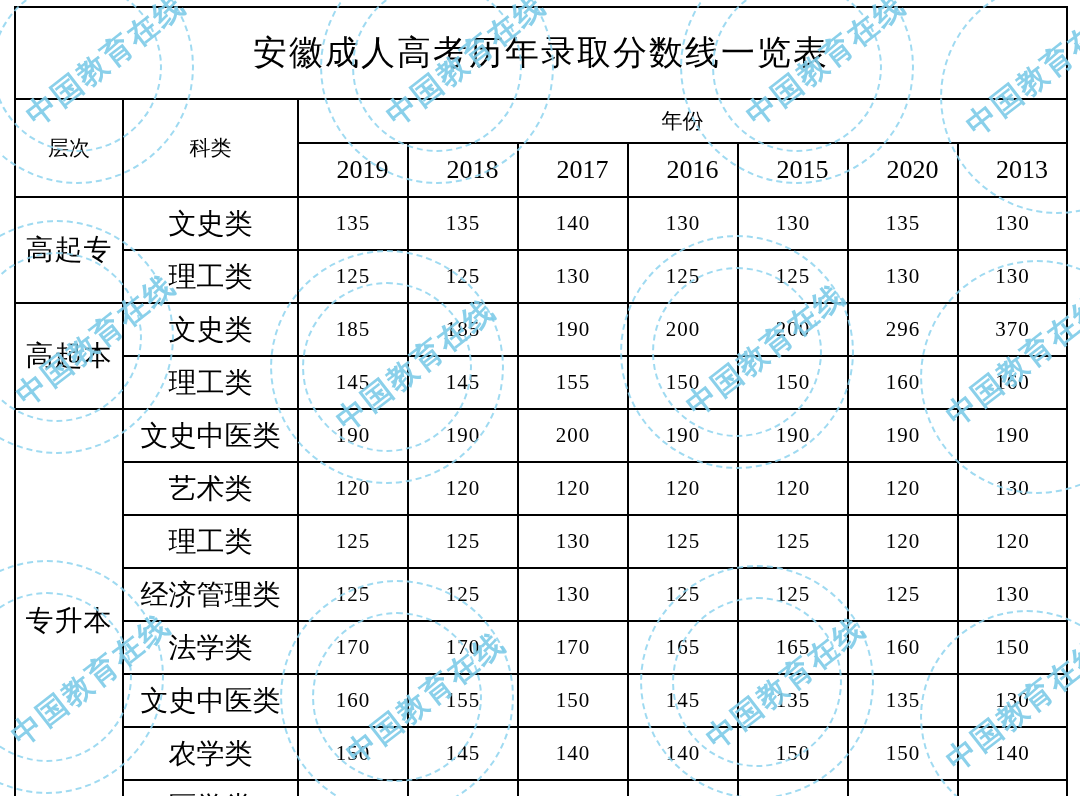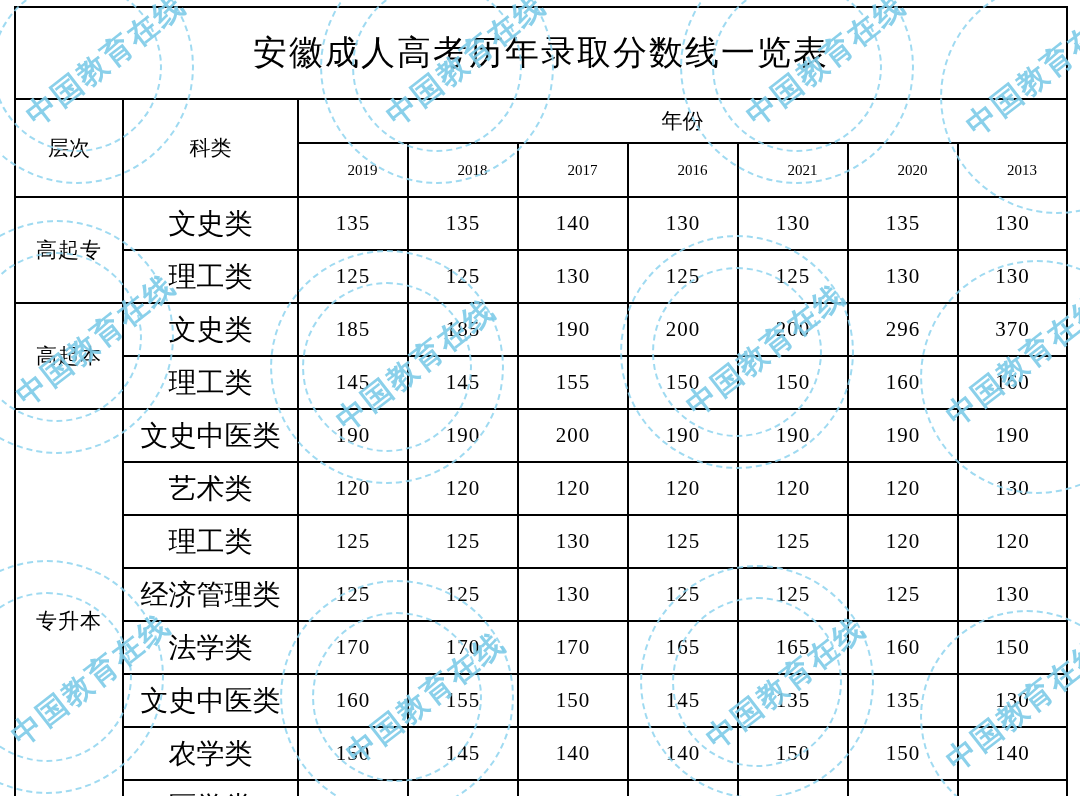--- a/index.html
+++ b/index.html
@@ -76,29 +76,29 @@
     font-size: 34px;
     font-weight: bold;
     letter-spacing: 2px;
     margin-left: 44px;
   }
   .hdr {
     font-size: 21px;
     height: 40px;
   }
   .hdr-year {
-    font-size: 15px;
+    font-size: 26px;
     height: 50px;
     padding-left: 20px;
   }
   .hdr-level, .hdr-subject {
     font-size: 21px;
   }
   .level-cell {
-    font-size: 21px;
+    font-size: 28px;
     letter-spacing: 1px;
   }
   .subject-cell {
     font-size: 28px;
     height: 49px;
   }
   .num-cell {
     font-size: 21px;
     font-family: "Liberation Serif", serif;
     letter-spacing: 1px;
@@ -131,21 +131,21 @@
       <tr>
         <td class="hdr hdr-level" rowspan="2">层次</td>
         <td class="hdr hdr-subject" rowspan="2">科类</td>
         <td class="hdr" colspan="7">年份</td>
       </tr>
       <tr>
         <td class="hdr-year">2019</td>
         <td class="hdr-year">2018</td>
         <td class="hdr-year">2017</td>
         <td class="hdr-year">2016</td>
-        <td class="hdr-year">2021</td>
+        <td class="hdr-year">2015</td>
         <td class="hdr-year">2020</td>
         <td class="hdr-year">2013</td>
       </tr>
 
       <tr>
         <td class="level-cell" rowspan="2">高起专</td>
         <td class="subject-cell">文史类</td>
         <td class="num-cell">135</td>
         <td class="num-cell">135</td>
         <td class="num-cell">140</td>

